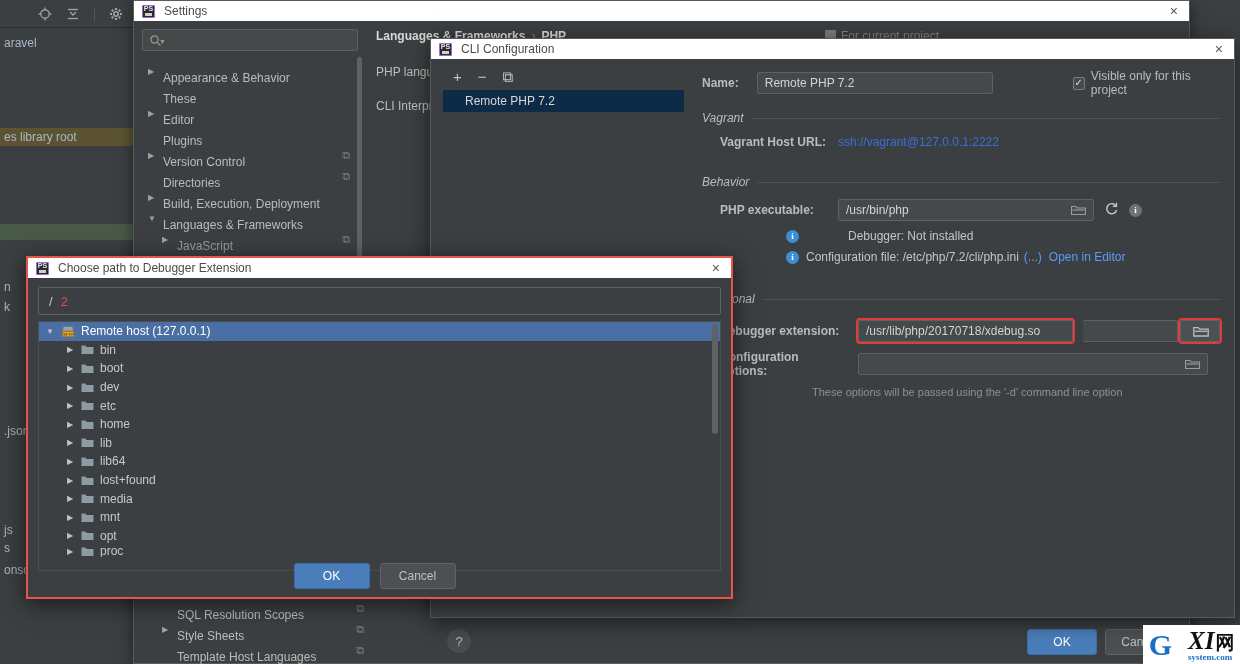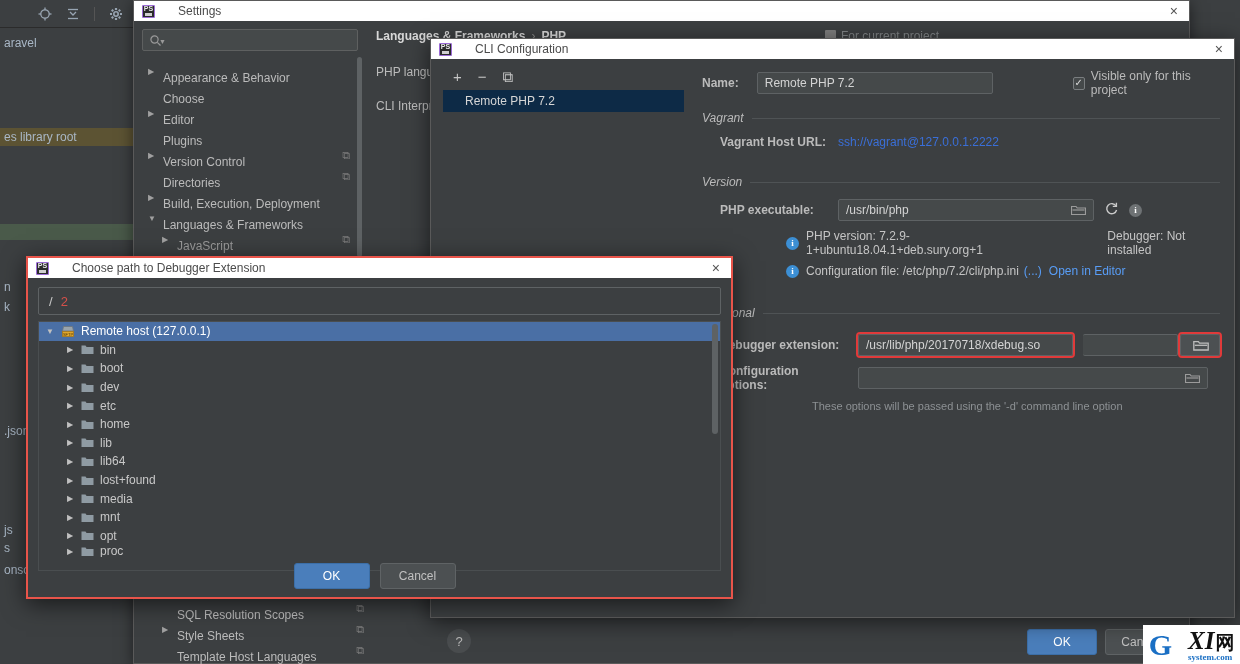--- a/index.html
+++ b/index.html
@@ -33,21 +33,21 @@
   .proj-row.hl-green { background: #4a5a4a; width: 140px; height: 16px; }
 
   
   .settings-win {
     position: absolute; left: 133px; top: 0; width: 1057px; height: 664px;
     background: #3c3f41; border: 1px solid #5a5a5a;
     box-shadow: 0 3px 14px rgba(0,0,0,.5);
   }
   .win-title {
     height: 20px; background: #ffffff; color: #333;
-    display: flex; align-items: center; gap: 23px; padding: 0 8px;
+    display: flex; align-items: center; gap: 9px; padding: 0 8px;
     font-size: 12px;
   }
   .win-title .t-label { color: #4b4b4b; }
   .win-title .spacer { flex: 1; }
   .win-close { cursor: pointer; color: #555; font-size: 14px; line-height: 1; padding: 0 3px; }
   .ps-icon {
     width: 13px; height: 13px; background: #2b2b2b; border: 1px solid #9b6bd6;
     border-radius: 1px; position: relative; flex: none;
   }
   .ps-icon::before {
@@ -302,21 +302,21 @@
           <span style="font-size:7px;color:#9a9a9a;margin-left:-3px;align-self:flex-end;margin-bottom:5px">▼</span>
         </div>
 
         <div class="tree-list">
           <div class="tree-item">
               <span class="arrow">▶</span>
               <span class="lbl">Appearance &amp; Behavior</span>
             </div>
           <div class="tree-item">
               <span class="arrow"></span>
-              <span class="lbl">Choose</span>
+              <span class="lbl">These</span>
             </div>
           <div class="tree-item">
               <span class="arrow">▶</span>
               <span class="lbl">Editor</span>
             </div>
           <div class="tree-item">
               <span class="arrow"></span>
               <span class="lbl">Plugins</span>
             </div>
           <div class="tree-item">
@@ -440,21 +440,21 @@
           <span class="line"></span>
         </div>
 
 
         <div class="field-row" style="margin-left:18px">
           <span class="field-label" style="width:108px">Vagrant Host URL:</span>
           <span class="link">ssh://vagrant@127.0.0.1:2222</span>
         </div>
 
         <div class="group-head" style="margin-top:26px">
-          <span>Version</span>
+          <span>Behavior</span>
           <span class="line"></span>
         </div>
 
         <div class="field-row" style="margin-left:18px">
           <span class="field-label" style="width:108px">PHP executable:</span>
           <span class="input" style="width:256px;justify-content:space-between">
             <span>/usr/bin/php</span>
             <span class="folder-ico">
               <svg width="15" height="12" viewBox="0 0 15 12">
                   <path d="M0.5 2.5 H5 L6.2 4 H14.5 V10.5 H0.5 Z" fill="none" stroke="#9b9b9b" stroke-width="1.2"></path>
@@ -466,21 +466,20 @@
             <svg width="15" height="15" viewBox="0 0 15 15">
                 <path d="M12 5 A5 5 0 1 0 12.6 9" fill="none" stroke="#c9c9c9" stroke-width="1.4"></path>
                 <path d="M12.4 1.8 L12.4 5.4 L8.8 5.4" fill="none" stroke="#c9c9c9" stroke-width="1.4"></path>
               </svg>
           </span>
           <span class="info-ico grey">i</span>
         </div>
 
         <div class="info-line">
           <span class="info-ico">i</span>
-          <span>PHP version: 7.2.9-1+ubuntu18.04.1+deb.sury.org+1</span>
           <span style="margin-left:42px">Debugger: Not installed</span>
         </div>
 
         <div class="info-line">
           <span class="info-ico">i</span>
           <span>Configuration file: /etc/php/7.2/cli/php.ini</span>
           <span class="link light" style="margin-left:-2px">(...)</span>
           <span class="link light">Open in Editor</span>
         </div>
 

